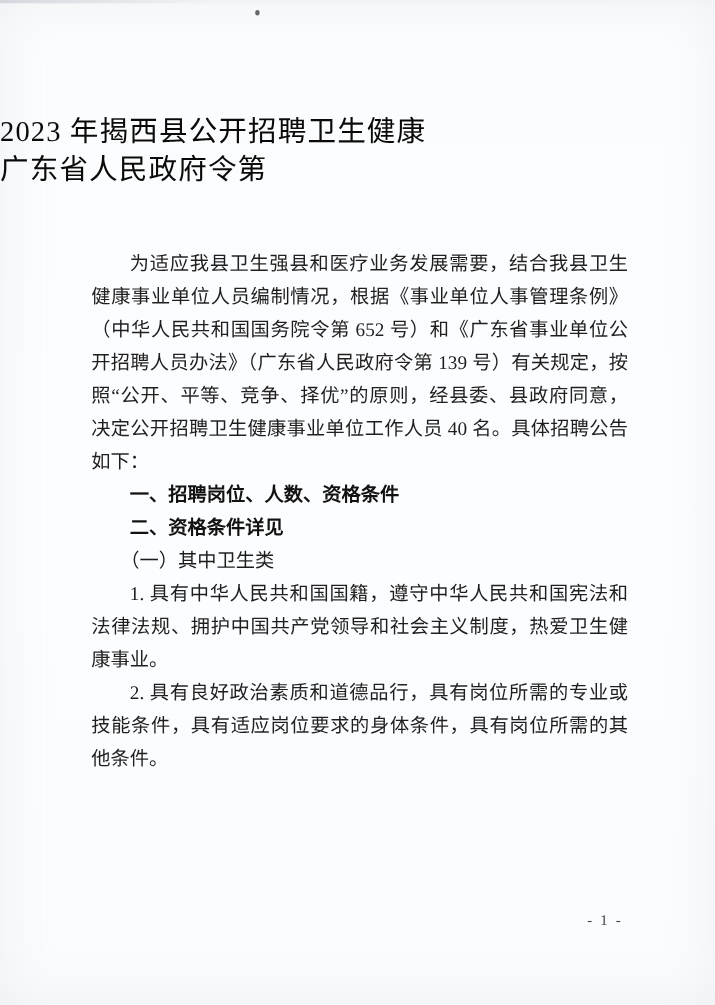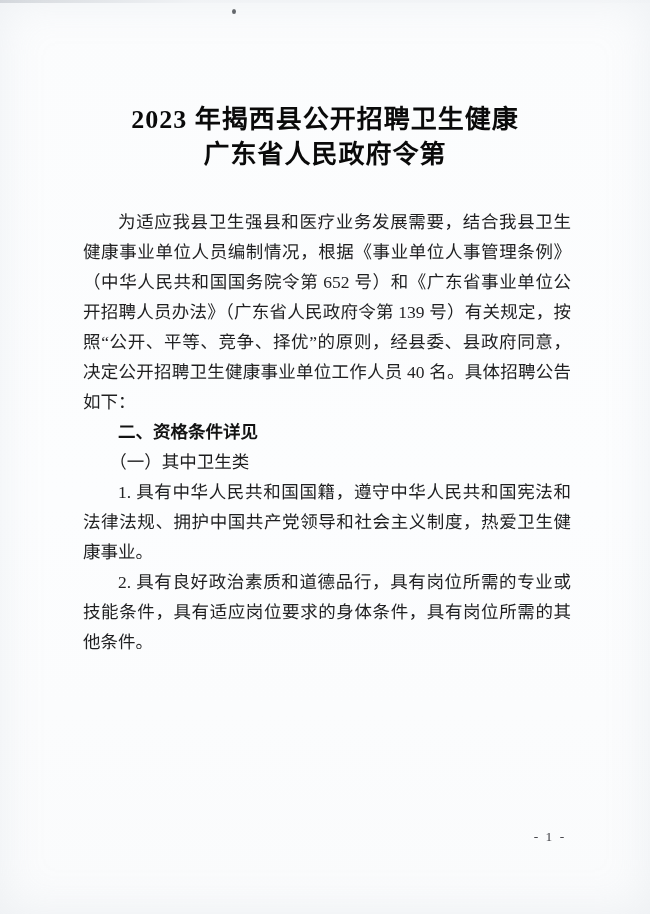--- a/index.html
+++ b/index.html
@@ -17,34 +17,34 @@
     overflow: hidden;
     font-family: "Liberation Serif", "DejaVu Serif", serif;
     color: #1e1e1e;
   }
   .doc-title {
     position: absolute;
     top: 102px;
     left: 0;
     right: 0;
     margin: 0;
-    text-align: center;
+    text-align: left;
     font-size: 26px;
     line-height: 35px;
-    font-weight: bold;
+    font-weight: normal;
     letter-spacing: 1px;
     color: #0a0a0a;
     font-family: "Liberation Serif", "DejaVu Serif", serif;
   }
   .doc-title .title-line {
     display: block;
   }
   .doc-body {
     position: absolute;
-    top: 207px;
+    top: 224px;
     left: 83px;
     width: 488px;
     font-size: 17.5px;
     line-height: 30px;
     text-align: justify;
     text-justify: inter-ideograph;
     color: #1f1f20;
   }
   .para {
     margin: 0;
@@ -101,20 +101,21 @@
   <div class="edge-shade-top"></div>
   <div class="scan-speck"></div>
 
   <h1 class="doc-title">
     <span class="title-line">2023 年揭西县公开招聘卫生健康</span>
     <span class="title-line">广东省人民政府令第</span>
   </h1>
 
   <div class="doc-body">
     <p class="para">为适应我县卫生强县和医疗业务发展需要，结合我县卫生健康事业单位人员编制情况，根据《事业单位人事管理条例》（中华人民共和国国务院令第 652 号）和《广东省事业单位公开招聘人员办法》（广东省人民政府令第 139 号）有关规定，按照“公开、平等、竞争、择优”的原则，经县委、县政府同意，决定公开招聘卫生健康事业单位工作人员 40 名。具体招聘公告如下：</p>
+    <p class="section-heading">一、招聘岗位、人数、资格条件</p>
     <p class="section-heading">二、资格条件详见</p>
     <p class="sub-heading">（一）其中卫生类</p>
     <p class="para">1. 具有中华人民共和国国籍，遵守中华人民共和国宪法和法律法规、拥护中国共产党领导和社会主义制度，热爱卫生健康事业。</p>
     <p class="para">2. 具有良好政治素质和道德品行，具有岗位所需的专业或技能条件，具有适应岗位要求的身体条件，具有岗位所需的其他条件。</p>
   </div>
 
   <div class="page-number">- 1 -</div>
 
 </div>
 

